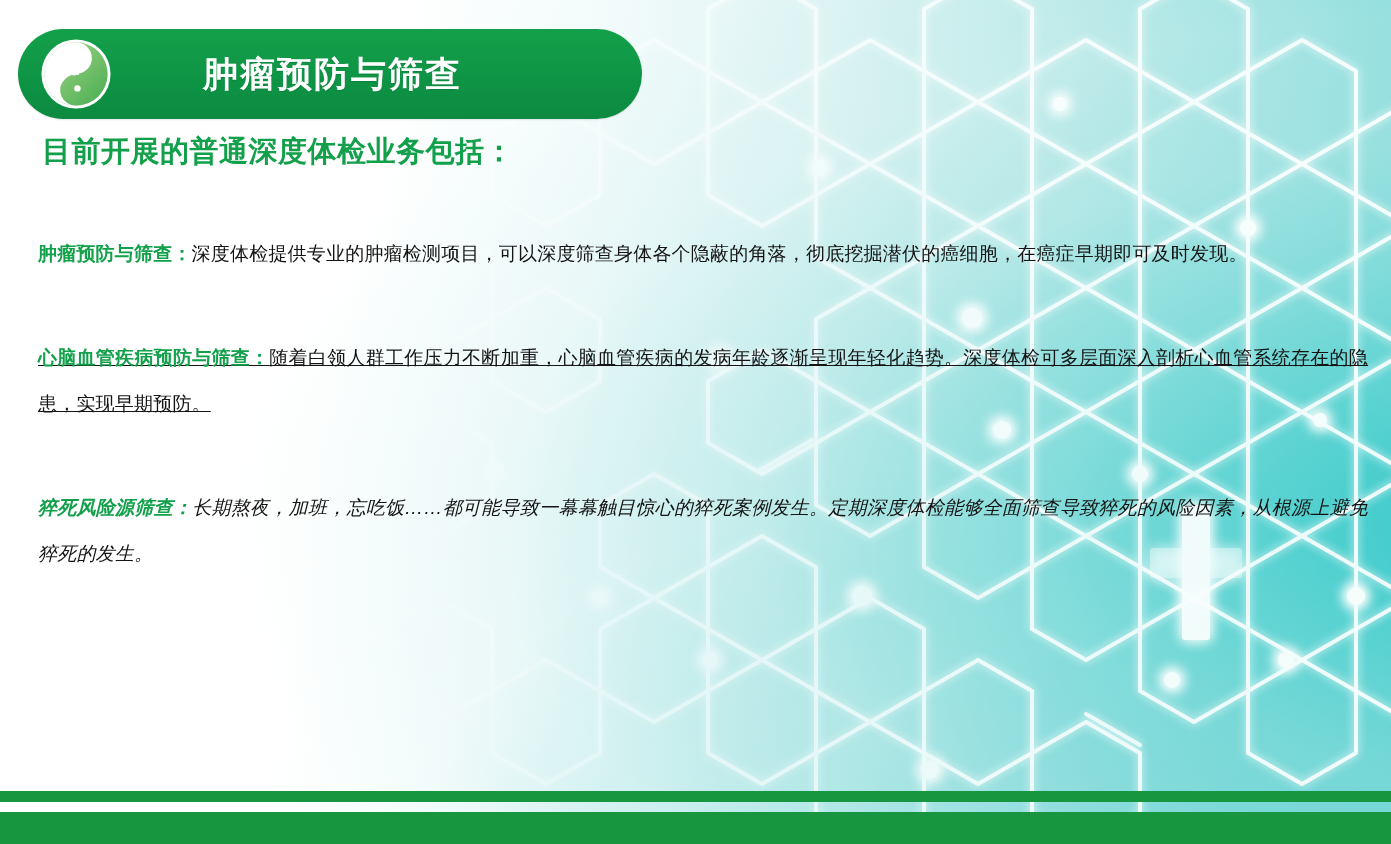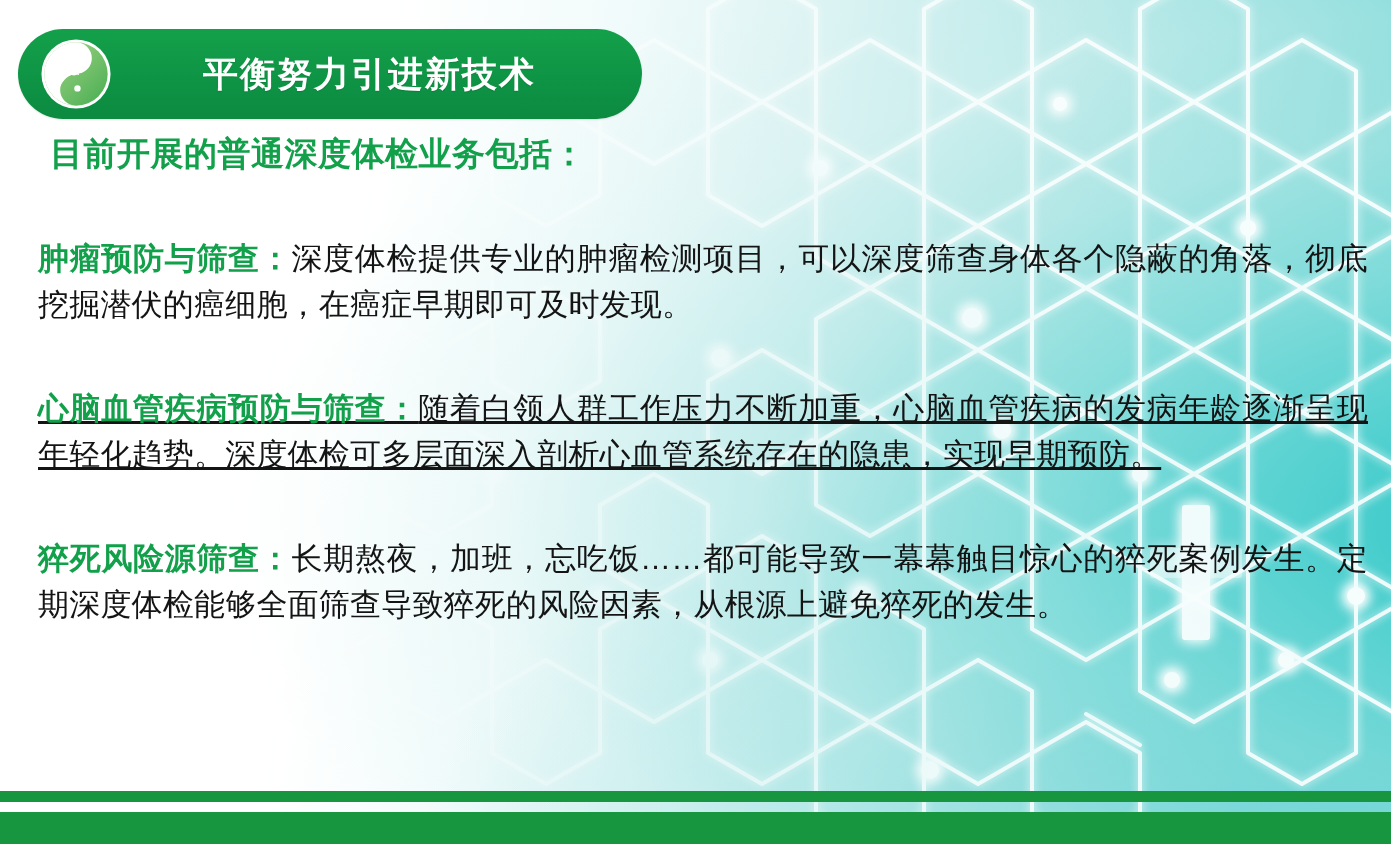--- a/index.html
+++ b/index.html
@@ -86,37 +86,37 @@
 
   
   .content {
     position: absolute;
     left: 38px;
     top: 134px;
     width: 1330px;
   }
   .section-heading {
     color: #12a04b;
-    font-size: 33px;
+    font-size: 29px;
     font-weight: bold;
     letter-spacing: 0.5px;
     line-height: 1.2;
-    margin: 0 0 0 12px;
+    margin: 0 0 0 4px;
   }
   .para {
-    font-size: 31px;
+    font-size: 19px;
     line-height: 46px;
     color: #141414;
     letter-spacing: 0.2px;
     text-align: justify;
   }
   .para-0 { margin-top: 62px; }
   .para-1 { margin-top: 57px; }
   .para-2 { margin-top: 58px; text-decoration: underline; }
-  .para-3 { margin-top: 58px; }
+  .para-3 { margin-top: 58px; font-style: italic; }
 
   .lead {
     color: #12a04b;
     font-weight: bold;
   }
   .body-text { color: #141414; }
 
   
   .bar-thin {
     position: absolute;
@@ -281,21 +281,21 @@
         <circle cx="50" cy="50" r="48" fill="#ffffff"></circle>
         <circle cx="50" cy="50" r="44" fill="url(#taijiGrad)"></circle>
         <path d="M50 6 a44 44 0 0 0 0 88 a22 22 0 0 1 0 -44 a22 22 0 0 0 0 -44 z" fill="#ffffff"></path>
         <path d="M30 26 c10 -8 20 -4 18 6 c-2 9 -12 10 -14 4 c-1 -5 4 -8 7 -5" fill="none" stroke="#ffffff" stroke-width="2.6" stroke-linecap="round"></path>
         <path d="M24 46 c8 -12 22 -16 28 -8 c5 7 -2 15 -8 12 c-5 -2 -4 -8 0 -9" fill="none" stroke="#ffffff" stroke-width="2.6" stroke-linecap="round"></path>
         <path d="M27 66 c6 -12 18 -20 26 -16" fill="none" stroke="#ffffff" stroke-width="2.6" stroke-linecap="round"></path>
         <path d="M40 18 c-10 6 -16 16 -14 26" fill="none" stroke="#ffffff" stroke-width="2.6" stroke-linecap="round"></path>
         <circle cx="52" cy="70" r="4.4" fill="#ffffff"></circle>
       </svg>
     </div>
-    <div class="header-title">平衡努力引进新技术</div>
+    <div class="header-title">肿瘤预防与筛查</div>
   </div>
 
   <div class="content">
 
     <div class="section-heading">目前开展的普通深度体检业务包括：</div>
 
     <p class="para para-0">
       <span class="lead">肿瘤预防与筛查：</span><span class="body-text">深度体检提供专业的肿瘤检测项目，可以深度筛查身体各个隐蔽的角落，彻底挖掘潜伏的癌细胞，在癌症早期即可及时发现。</span>
     </p>
 

